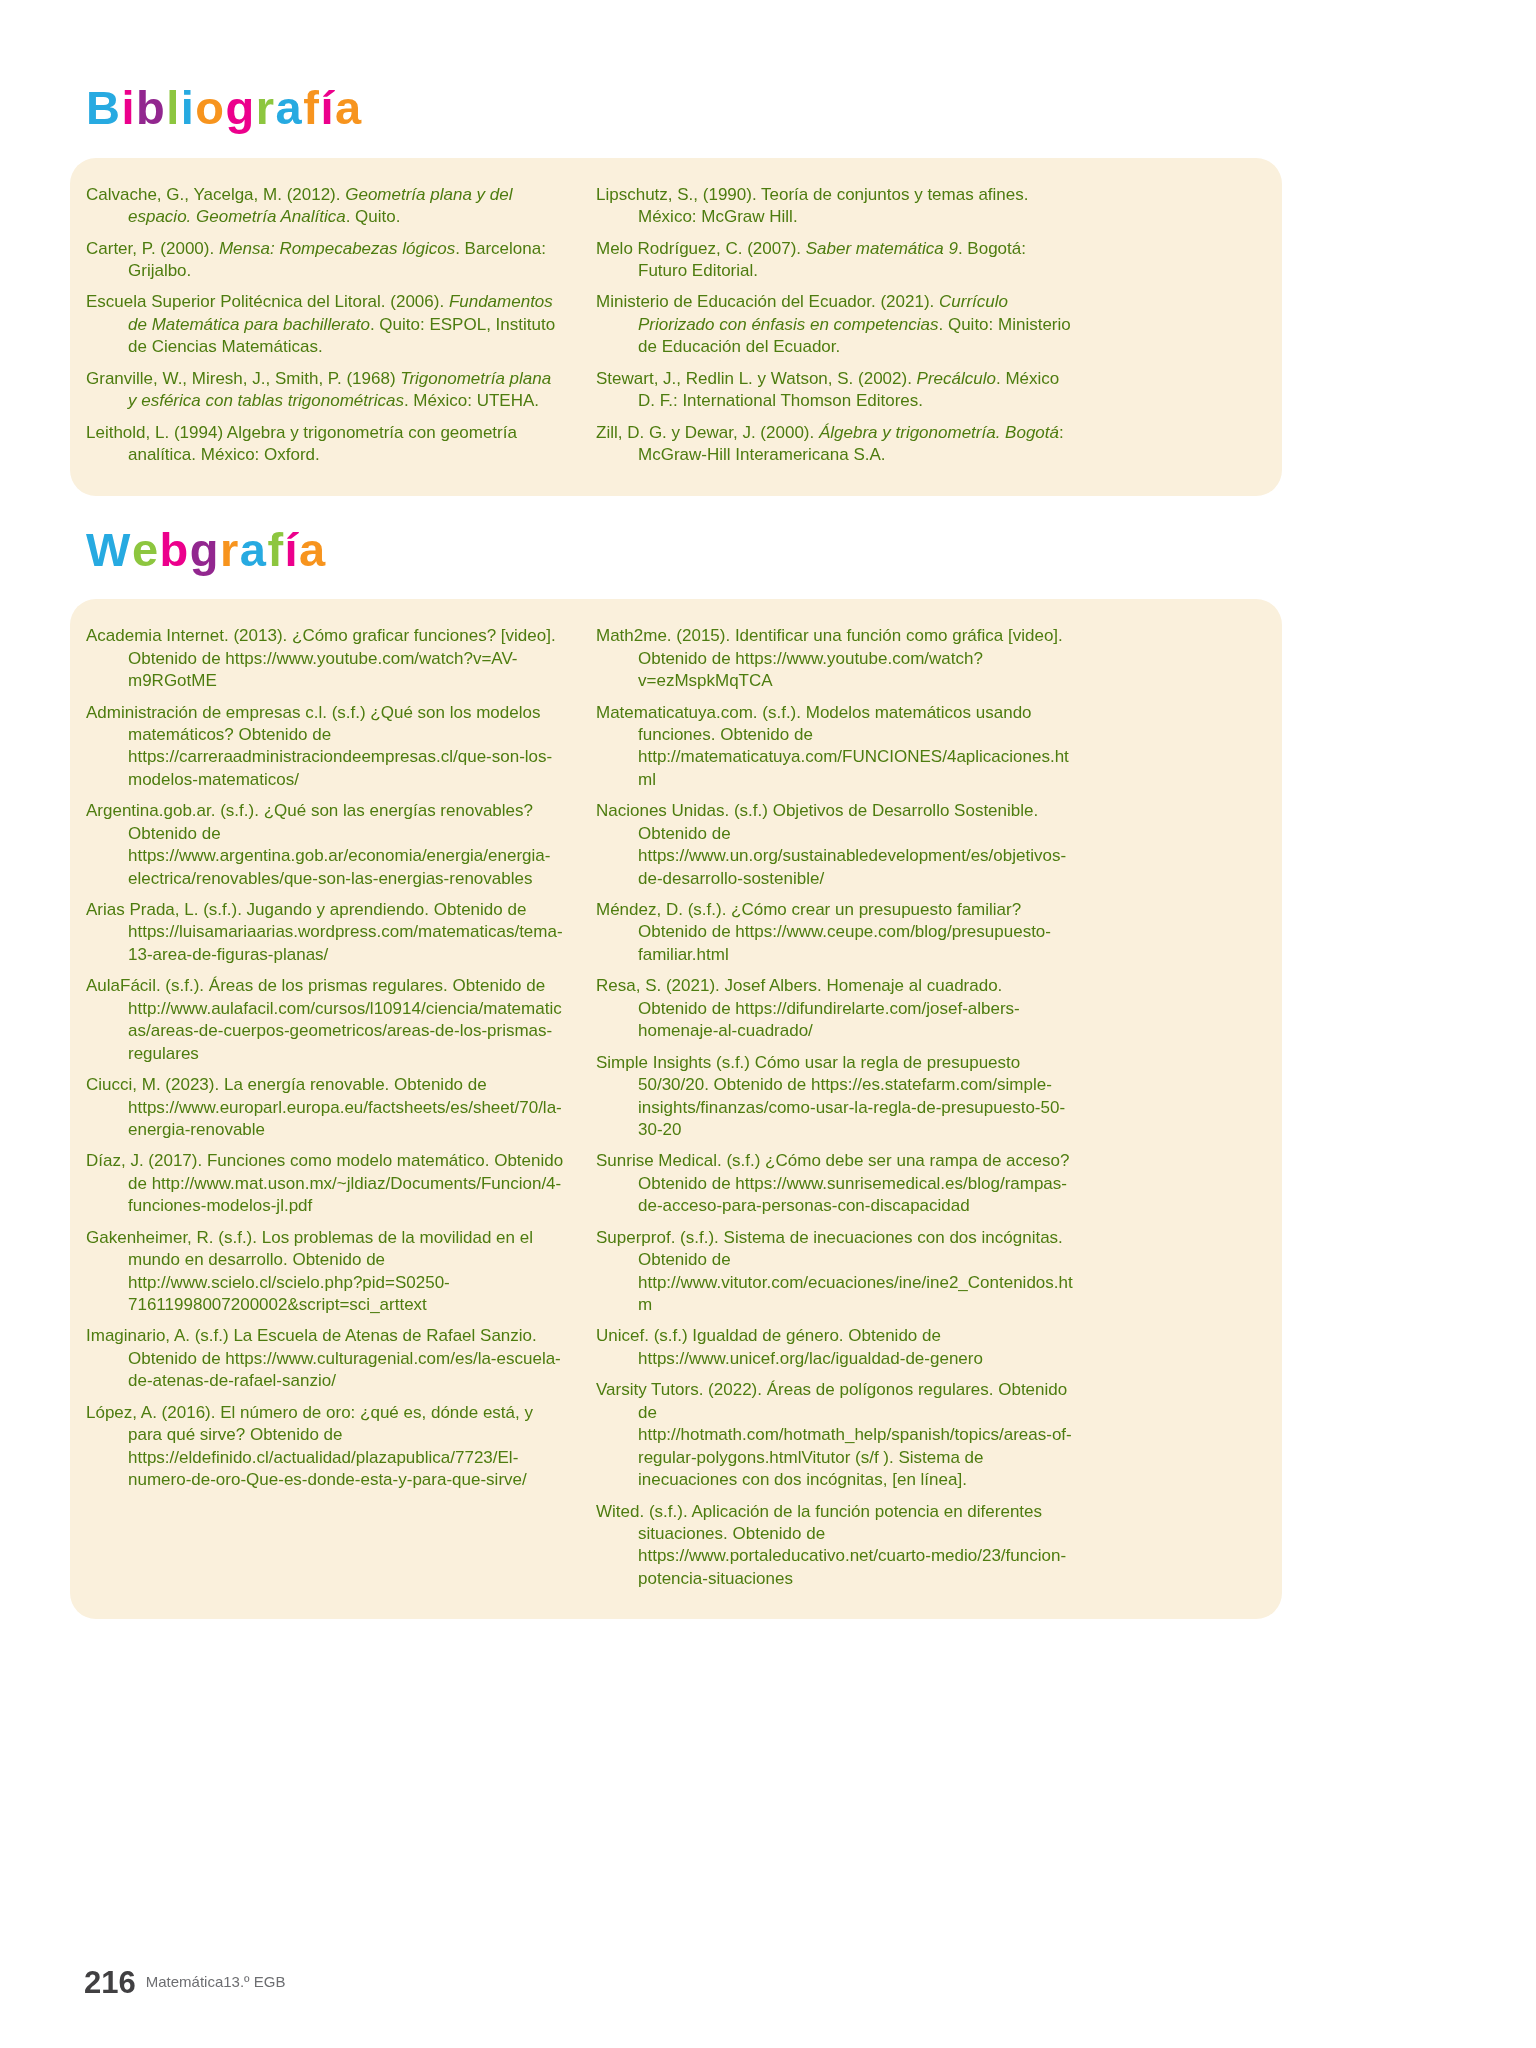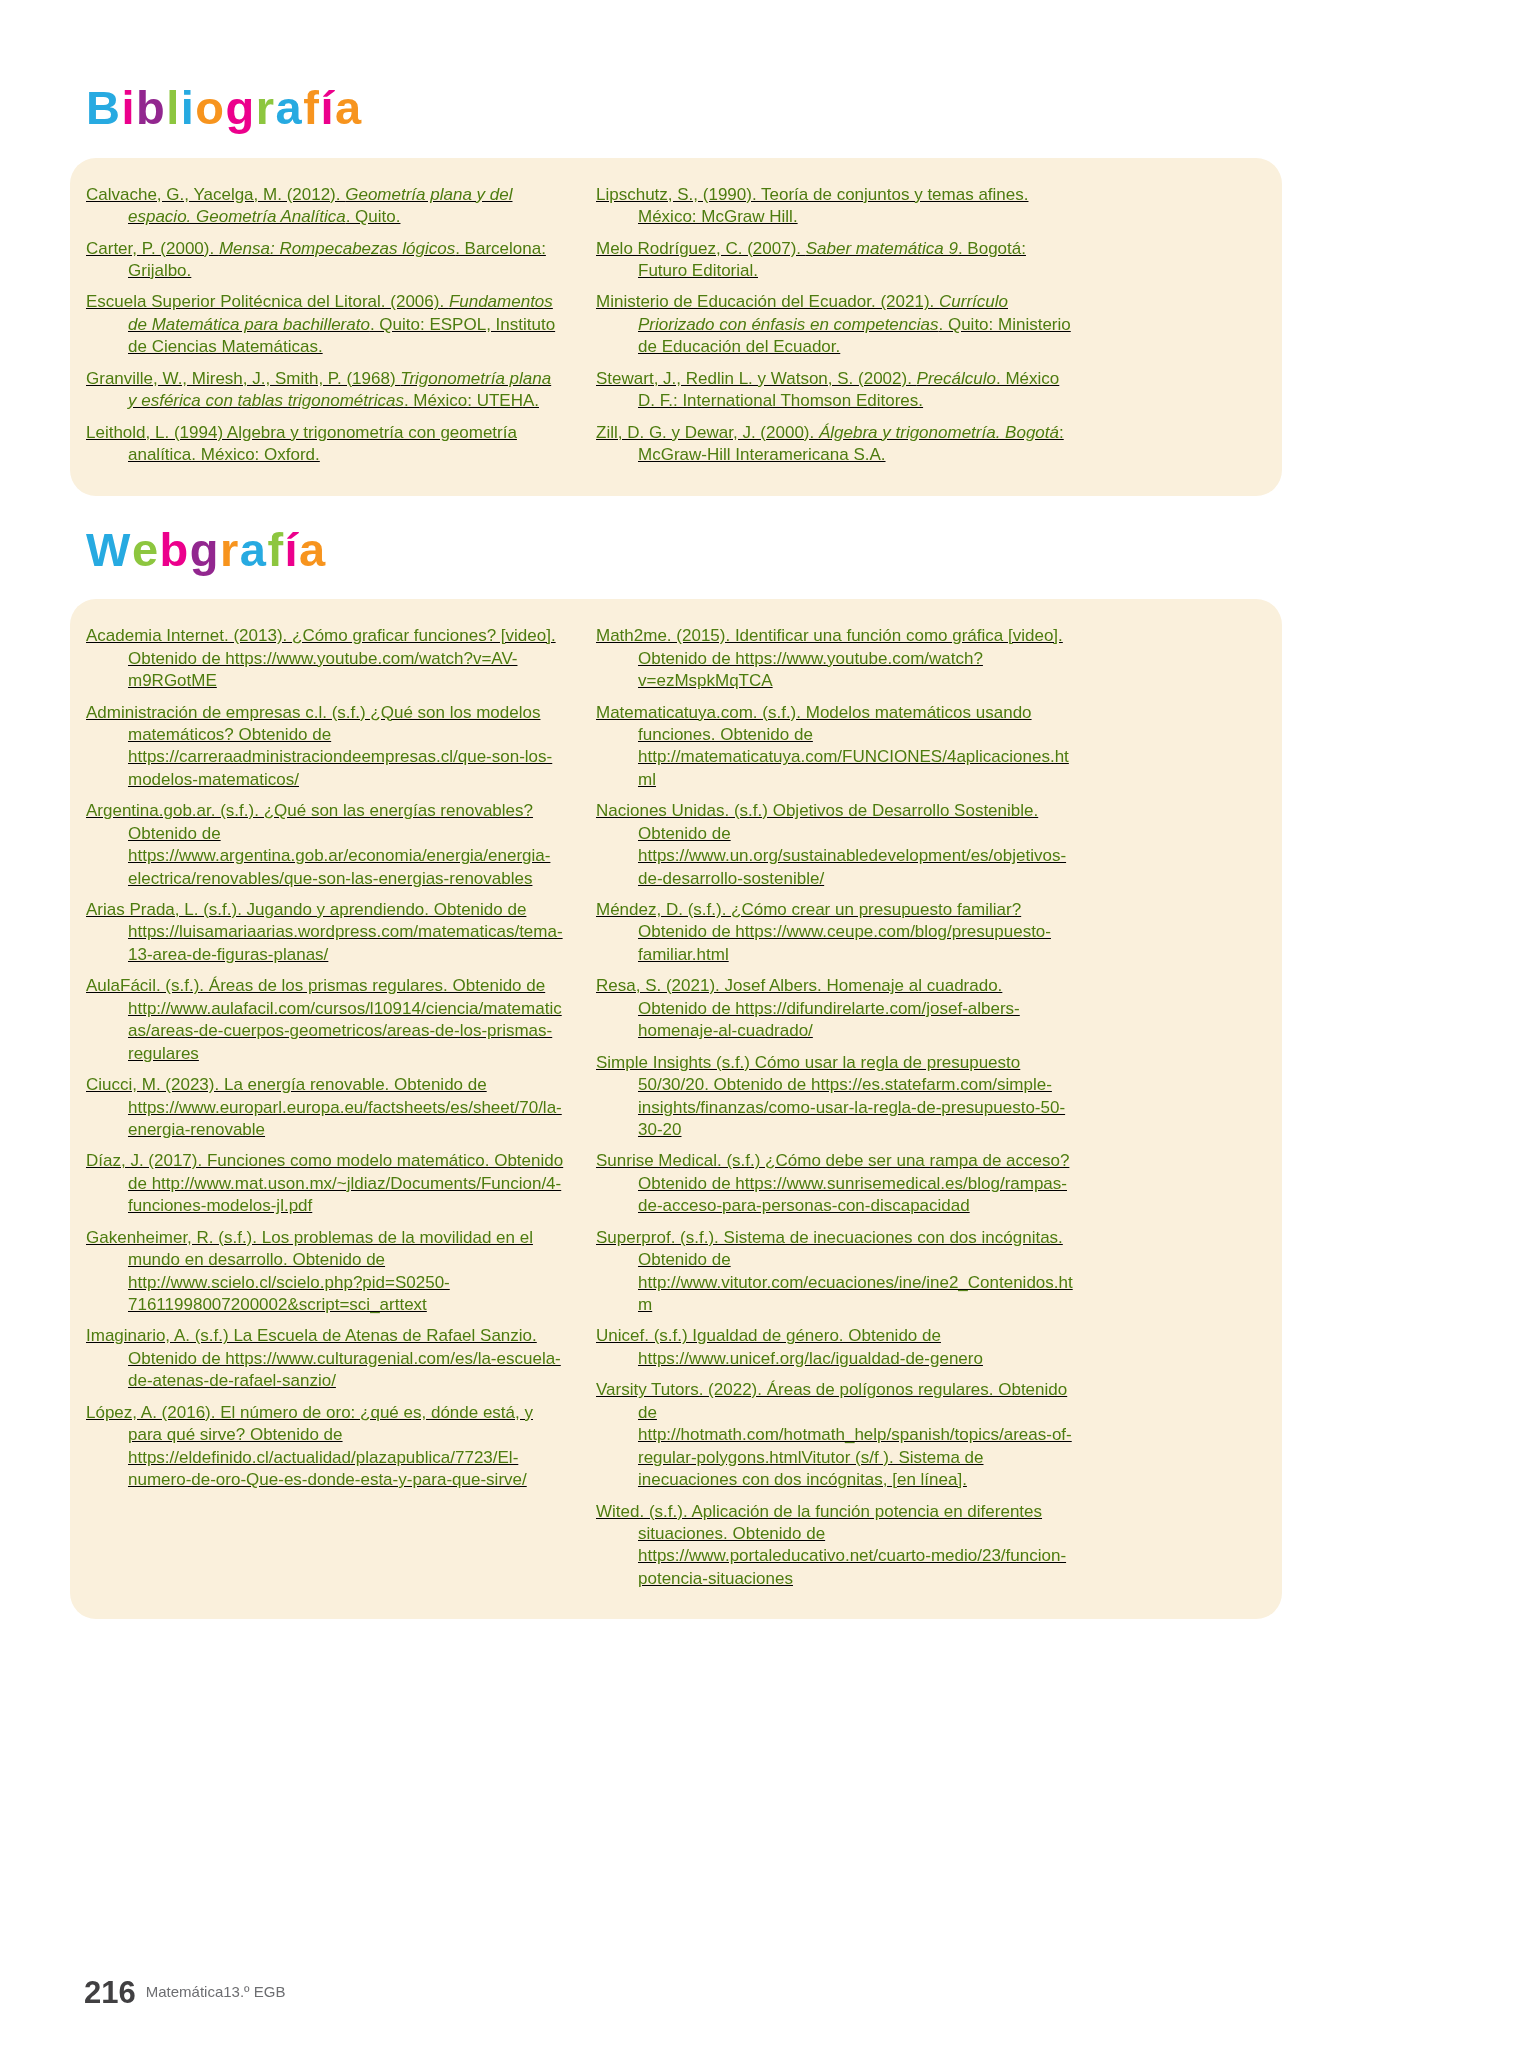--- a/index.html
+++ b/index.html
@@ -4,21 +4,20 @@
 <style>
   * { margin: 0; padding: 0; box-sizing: border-box; }
   html, body { background: #ffffff; }
   body { font-family: "Liberation Sans", sans-serif; }
   .page {
     position: relative;
     width: 1352px;
     height: 2048px;
     background: #ffffff;
     overflow: hidden;
-    text-decoration: underline;
   }
   .content { padding: 82px 70px 0 70px; }
   .section-title {
     font-size: 47px;
     font-weight: bold;
     letter-spacing: 1.5px;
     margin-left: 16px;
     line-height: 1.1;
   }
   .section-title span { display: inline-block; }
@@ -39,21 +38,21 @@
     color: #4d7c0f;
     padding-left: 42px;
     text-indent: -42px;
     margin-bottom: 9px;
     overflow-wrap: anywhere;
   }
   .entry .it { font-style: italic; }
   .footer {
     position: absolute;
     left: 84px;
-    bottom: 40px;
+    bottom: 50px;
     display: flex;
     align-items: center;
     gap: 10px;
   }
   .page-num {
     font-size: 31px;
     font-weight: bold;
     color: #414042;
     line-height: 1;
   }

